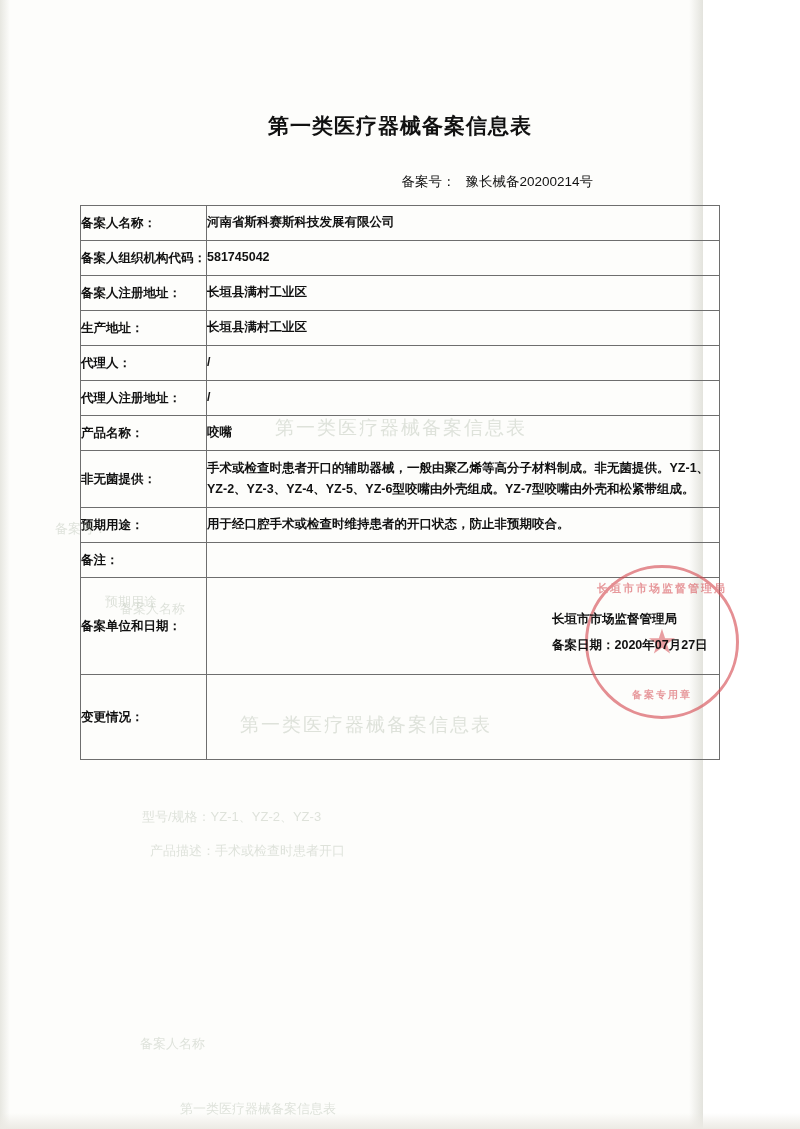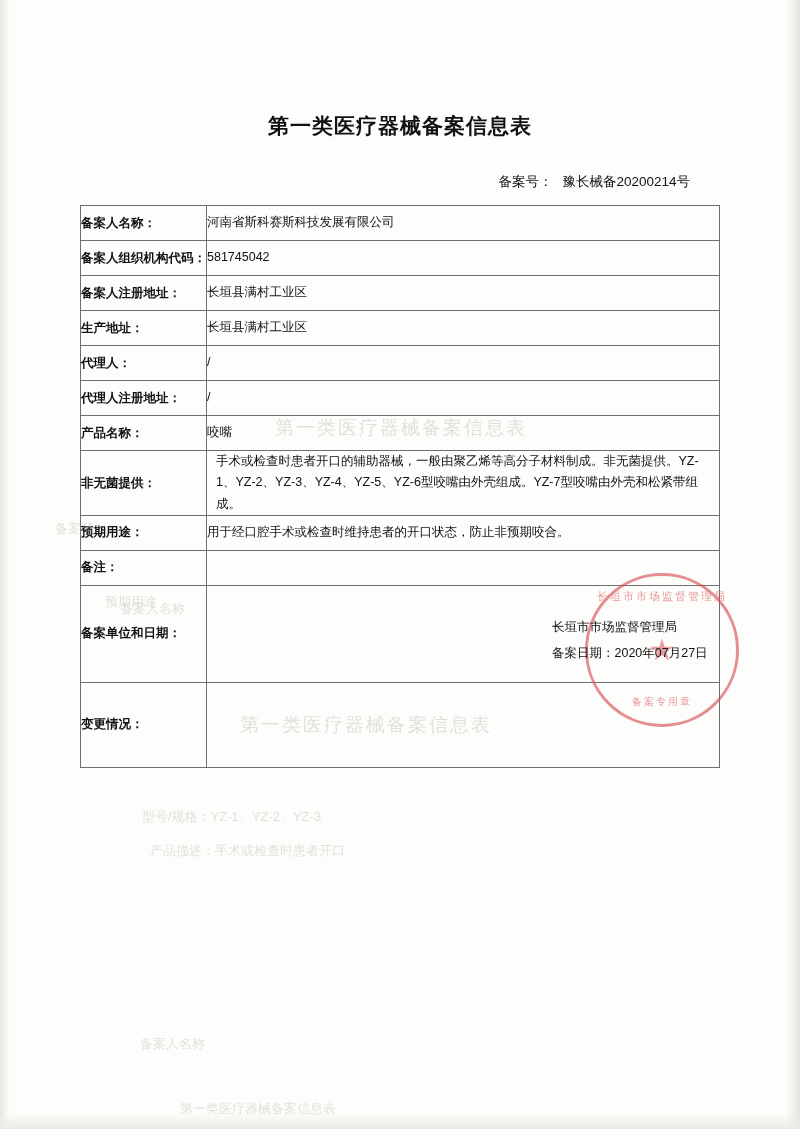--- a/index.html
+++ b/index.html
@@ -10,21 +10,21 @@
     width: 800px;
     height: 1129px;
     background: #ffffff;
     font-family: "Liberation Sans", sans-serif;
     color: #1a1a1a;
     position: relative;
     overflow: hidden;
   }
   .page {
     position: relative;
-    width: 800px;
+    width: 703px;
     height: 1129px;
     background: #fdfdfb;
   }
   
   .scan-edge-left {
     position: absolute;
     top: 0; left: 0;
     width: 10px; height: 1129px;
     background: linear-gradient(to right, #e7e7e1, rgba(255,255,255,0));
     pointer-events: none;
@@ -84,31 +84,30 @@
   }
   td.label-cell {
     width: 125px;
     padding: 6px 4px 6px 2px;
     font-weight: bold;
     line-height: 1.5;
   }
   td.value-cell {
     padding: 6px 6px 6px 6px;
     line-height: 1.55;
-    font-weight: normal;
+    font-weight: bold;
   }
   .row-h46 td { height: 34px; }
   .row-desc td { height: 56px; }
   .row-unit td { height: 96px; }
   .row-change td { height: 84px; }
 
   td.value-cell.desc {
     line-height: 1.7;
     padding-right: 8px;
-    padding-left: 9px;
   }
 
   
   .unit-cell-inner {
     position: relative;
     height: 96px;
   }
   .unit-authority {
     position: absolute;
     left: 345px;

